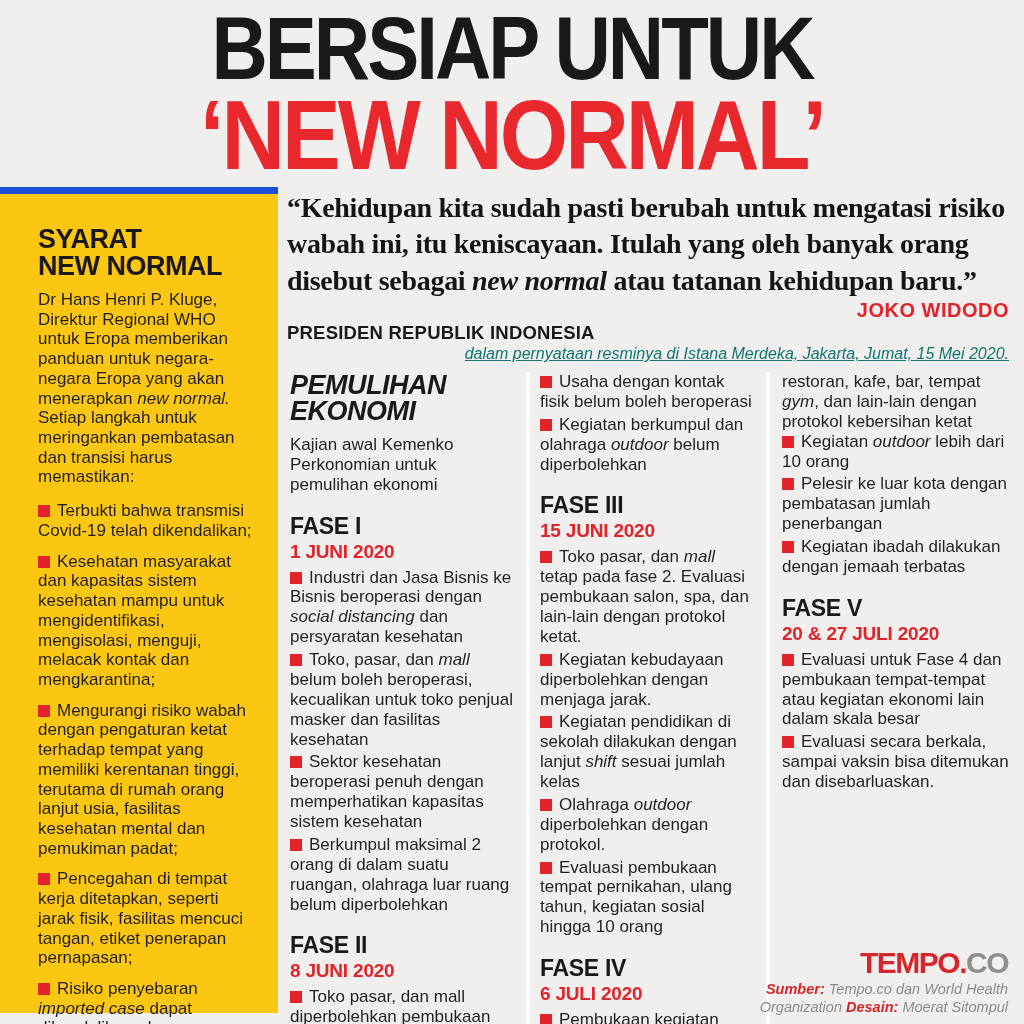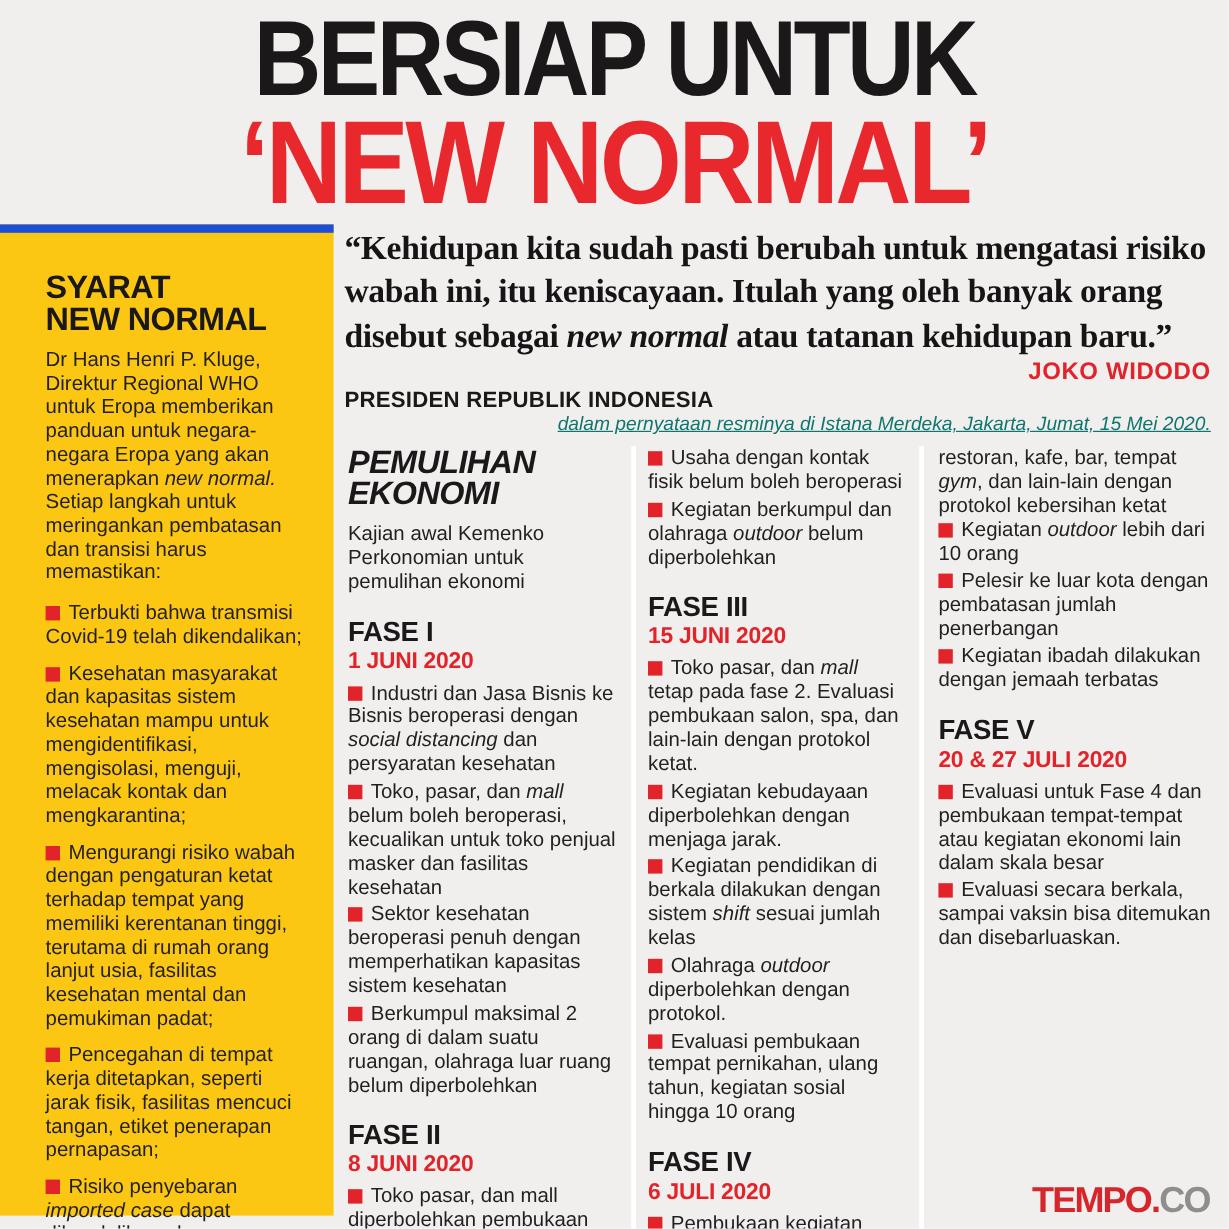--- a/index.html
+++ b/index.html
@@ -97,36 +97,37 @@
         <div class="fase-date">8 JUNI 2020</div>
         <p class="bullet"><span class="sq"></span><span>Toko pasar, dan mall diperbolehkan pembukaan toko-toko tanpa diskriminasi sektor dengan menerapkan protokol ketat.</span></p>
       </div>
     <div class="col col2">
         <p class="bullet"><span class="sq"></span><span>Usaha dengan kontak fisik belum boleh beroperasi</span></p>
         <p class="bullet"><span class="sq"></span><span>Kegiatan berkumpul dan olahraga </span><span class="it">outdoor</span><span> belum diperbolehkan</span></p>
         <h3 class="fase-name">FASE III</h3>
         <div class="fase-date">15 JUNI 2020</div>
         <p class="bullet"><span class="sq"></span><span>Toko pasar, dan </span><span class="it">mall</span><span> tetap pada fase 2. Evaluasi pembukaan salon, spa, dan lain-lain dengan protokol ketat.</span></p>
         <p class="bullet"><span class="sq"></span><span>Kegiatan kebudayaan diperbolehkan dengan menjaga jarak.</span></p>
-        <p class="bullet"><span class="sq"></span><span>Kegiatan pendidikan di berkala dilakukan dengan sistem </span><span class="it">shift</span><span> sesuai jumlah kelas</span></p>
+        <p class="bullet"><span class="sq"></span><span>Kegiatan pendidikan di sekolah dilakukan dengan lanjut </span><span class="it">shift</span><span> sesuai jumlah kelas</span></p>
         <p class="bullet"><span class="sq"></span><span>Olahraga </span><span class="it">outdoor</span><span> diperbolehkan dengan protokol.</span></p>
         <p class="bullet"><span class="sq"></span><span>Evaluasi pembukaan tempat pernikahan, ulang tahun, kegiatan sosial hingga 10 orang</span></p>
         <h3 class="fase-name">FASE IV</h3>
         <div class="fase-date">6 JULI 2020</div>
         <p class="bullet"><span class="sq"></span><span>Pembukaan kegiatan ekonomi seperti di fase 3 dengan tambahan evaluasi.</span></p>
       </div>
     <div class="col col3">
         <p class="plain"><span>restoran, kafe, bar, tempat </span><span class="it">gym</span><span>, dan lain-lain dengan protokol kebersihan ketat</span></p>
         <p class="bullet"><span class="sq"></span><span>Kegiatan </span><span class="it">outdoor</span><span> lebih dari 10 orang</span></p>
         <p class="bullet"><span class="sq"></span><span>Pelesir ke luar kota dengan pembatasan jumlah penerbangan</span></p>
         <p class="bullet"><span class="sq"></span><span>Kegiatan ibadah dilakukan dengan jemaah terbatas</span></p>
         <h3 class="fase-name">FASE V</h3>
         <div class="fase-date">20 &amp; 27 JULI 2020</div>
         <p class="bullet"><span class="sq"></span><span>Evaluasi untuk Fase 4 dan pembukaan tempat-tempat atau kegiatan ekonomi lain dalam skala besar</span></p>
         <p class="bullet"><span class="sq"></span><span>Evaluasi secara berkala, sampai vaksin bisa ditemukan dan disebarluaskan.</span></p>
       </div>
   </section>
 
   <footer class="footer">
     <div class="logo"><span class="logo-red">TEMPO.</span><span class="logo-gray">CO</span></div>
+    <div class="credits"><span class="c-red">Sumber: </span><span>Tempo.co  dan World Health Organization </span><span class="c-red">Desain: </span><span>Moerat Sitompul</span></div>
   </footer>
 
 </div>
 
 </body></html>

